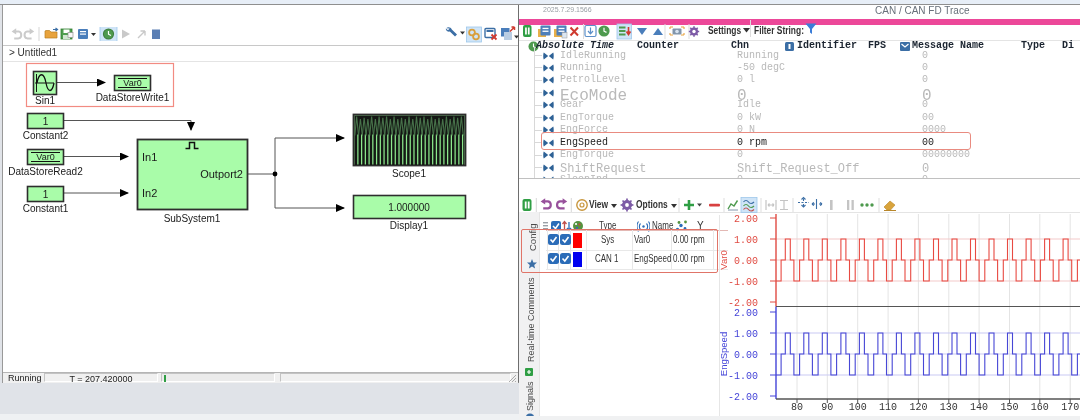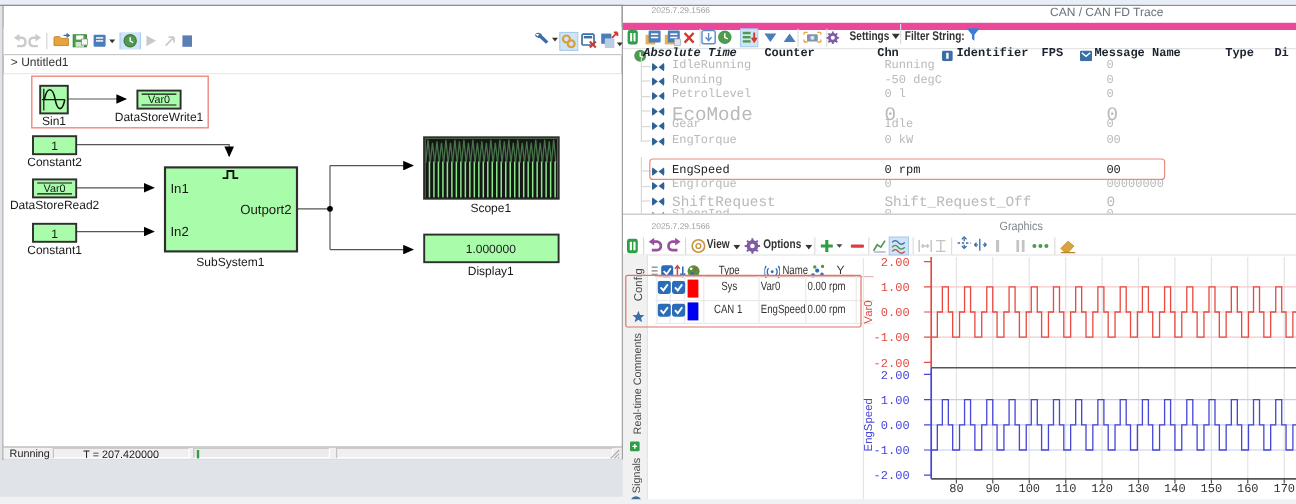--- a/index.html
+++ b/index.html
@@ -361,20 +361,30 @@
 <div class="abs mono" style="left:0;top:63.80px;width:100%;height:12px;font-size:10px;color:#b9b9b9;">
       <div class="abs" style="left:14.5px;top:-6px;width:1px;height:12px;background:#d8d8d8;"></div>
       <div class="abs" style="left:14.5px;top:5.5px;width:8px;height:1px;background:#d8d8d8;"></div>
       <svg class="abs" style="left:23.5px;top:2px;" width="11" height="8" viewBox="0 0 11 8">
           <path d="M0.8,0.6 C0.1,1.6 0.1,6.4 0.8,7.4 L5.2,4 Z M10.2,0.6 C10.9,1.6 10.9,6.4 10.2,7.4 L5.8,4 Z" fill="#2e6296"></path>
         </svg>
       <span class="abs" style="left:41px;top:0;">EngTorque</span>
       <span class="abs" style="left:218px;top:0;">0 kW</span>
       <span class="abs" style="left:403px;top:0;">00</span>
     </div>
+<div class="abs mono" style="left:0;top:76.20px;width:100%;height:12px;font-size:10px;color:#b9b9b9;">
+      <div class="abs" style="left:14.5px;top:-6px;width:1px;height:12px;background:#d8d8d8;"></div>
+      <div class="abs" style="left:14.5px;top:5.5px;width:8px;height:1px;background:#d8d8d8;"></div>
+      <svg class="abs" style="left:23.5px;top:2px;" width="11" height="8" viewBox="0 0 11 8">
+          <path d="M0.8,0.6 C0.1,1.6 0.1,6.4 0.8,7.4 L5.2,4 Z M10.2,0.6 C10.9,1.6 10.9,6.4 10.2,7.4 L5.8,4 Z" fill="#2e6296"></path>
+        </svg>
+      <span class="abs" style="left:41px;top:0;">EngForce</span>
+      <span class="abs" style="left:218px;top:0;">0 N</span>
+      <span class="abs" style="left:403px;top:0;">0000</span>
+    </div>
 <div class="abs mono" style="left:0;top:88.60px;width:100%;height:12px;font-size:10px;color:#222;">
       <div class="abs" style="left:14.5px;top:-6px;width:1px;height:12px;background:#d8d8d8;"></div>
       <div class="abs" style="left:14.5px;top:5.5px;width:8px;height:1px;background:#d8d8d8;"></div>
       <svg class="abs" style="left:23.5px;top:2px;" width="11" height="8" viewBox="0 0 11 8">
           <path d="M0.8,0.6 C0.1,1.6 0.1,6.4 0.8,7.4 L5.2,4 Z M10.2,0.6 C10.9,1.6 10.9,6.4 10.2,7.4 L5.8,4 Z" fill="#2e6296"></path>
         </svg>
       <span class="abs" style="left:41px;top:0;">EngSpeed</span>
       <span class="abs" style="left:218px;top:0;">0 rpm</span>
       <span class="abs" style="left:403px;top:0;">00</span>
     </div>
@@ -409,24 +419,20 @@
       <span class="abs" style="left:403px;top:0;">0</span>
     </div>
   </div>
   <div class="abs" style="left:0;top:178px;width:100%;height:1px;background:#c0c0c0;"></div>
 
   <div class="abs" style="left:22px;top:131.5px;width:428px;height:16px;border:1.4px solid #e98b80;border-radius:3px;"></div>
 </div>
 
 <div class="abs" style="left:519px;top:184px;width:561px;height:236px;background:#fff;box-sizing:border-box;overflow:hidden;">
 
-  <div class="abs" style="left:0;top:0;width:100%;height:11px;">
-    <span class="abs" style="left:24px;top:2px;font-size:7px;color:#9aa0a6;">2025.7.29.1566</span>
-    <span class="abs" style="left:314px;top:0px;font-size:10px;color:#7d868e;transform:scaleX(0.9);transform-origin:0 0;">Graphics</span>
-  </div>
 
   <div class="abs" style="left:0;top:11px;width:100%;height:17px;border-bottom:1px solid #e4e4e4;">
     <svg class="abs" style="left:8px;top:2px;overflow:visible;" width="380" height="16" viewBox="0 0 380 16">
       <rect x="-4.5" y="2" width="9" height="12" rx="2" fill="#2f9e44"></rect>
       <rect x="-2.2" y="4.5" width="1.8" height="7" fill="#fff"></rect>
         <rect x="0.8" y="4.5" width="1.8" height="7" fill="#fff"></rect>
       <line x1="9.3" y1="1" x2="9.3" y2="15" stroke="#d8d8d8"></line>
       <path d="M17 4.4 H21 A3.6 3.6 0 0 1 21 11.4 H16.2" fill="none" stroke="#98519c" stroke-width="2.2"></path>
       <path d="M13.6 4.4 L18.2 1.2 L18.2 7.6 Z" fill="#98519c"></path>
       <path d="M36.8 4.4 H32.8 A3.6 3.6 0 0 0 32.8 11.4 H37.6" fill="none" stroke="#98519c" stroke-width="2.2"></path>

